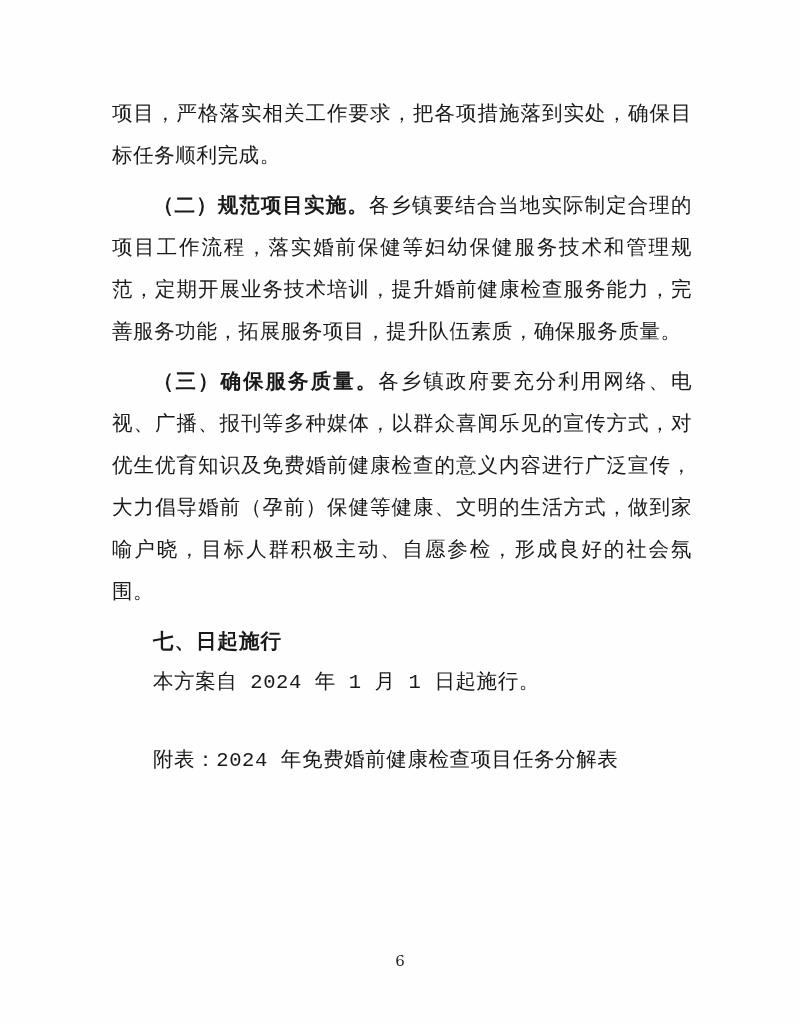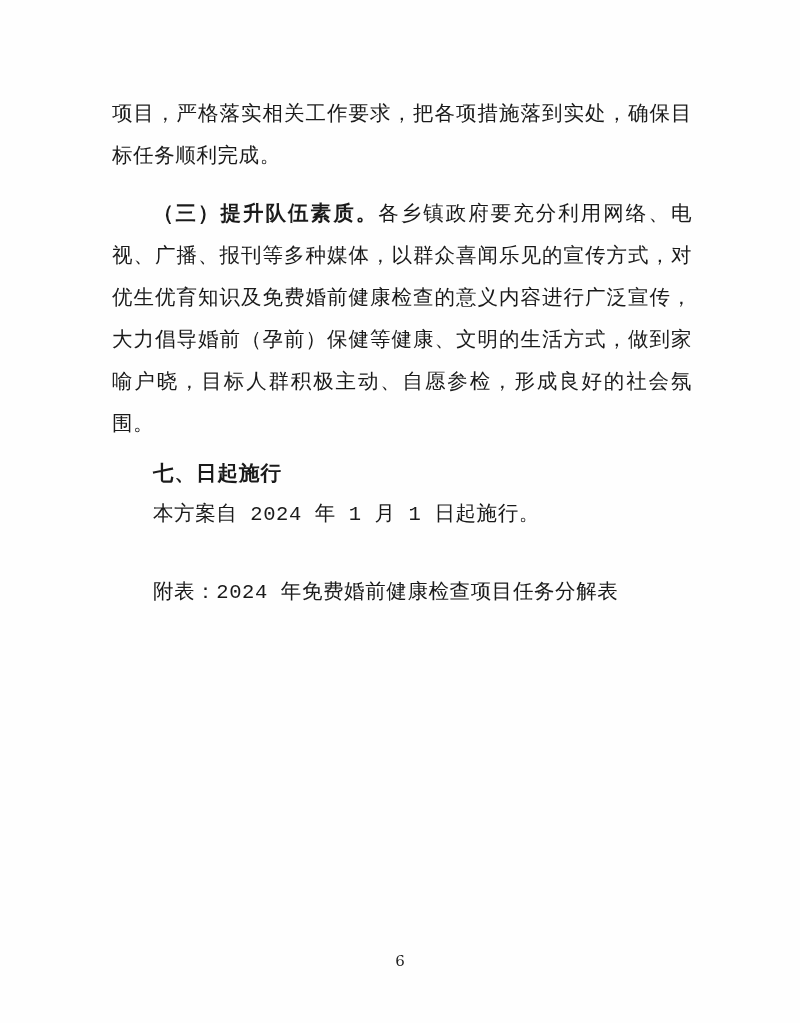--- a/index.html
+++ b/index.html
@@ -78,24 +78,25 @@
 </head>
 <body>
 
 <div class="page">
   <div class="content">
 
     <p class="para">项目，严格落实相关工作要求，把各项措施落到实处，确保目标任务顺利完成。</p>
 
     <div class="spacer-sm"></div>
 
+    <p class="para indent"><span class="bold-lead">（二）规范项目实施。</span><span>各乡镇要结合当地实际制定合理的项目工作流程，落实婚前保健等妇幼保健服务技术和管理规范，定期开展业务技术培训，提升婚前健康检查服务能力，完善服务功能，拓展服务项目，提升队伍素质，确保服务质量。</span></p>
 
     <div class="spacer-sm"></div>
 
-    <p class="para indent"><span class="bold-lead">（三）提升队伍素质。</span><span>各乡镇政府要充分利用网络、电视、广播、报刊等多种媒体，以群众喜闻乐见的宣传方式，对优生优育知识及免费婚前健康检查的意义内容进行广泛宣传，大力倡导婚前（孕前）保健等健康、文明的生活方式，做到家喻户晓，目标人群积极主动、自愿参检，形成良好的社会氛围。</span></p>
+    <p class="para indent"><span class="bold-lead">（三）确保服务质量。</span><span>各乡镇政府要充分利用网络、电视、广播、报刊等多种媒体，以群众喜闻乐见的宣传方式，对优生优育知识及免费婚前健康检查的意义内容进行广泛宣传，大力倡导婚前（孕前）保健等健康、文明的生活方式，做到家喻户晓，目标人群积极主动、自愿参检，形成良好的社会氛围。</span></p>
 
     <div class="spacer-sm"></div>
 
     <p class="section-title">七、日起施行</p>
 
     <p class="para indent latin">本方案自 2024 年 1 月 1 日起施行。</p>
 
     <div class="spacer-lg"></div>
 
     <p class="attachment latin">附表：2024 年免费婚前健康检查项目任务分解表</p>

